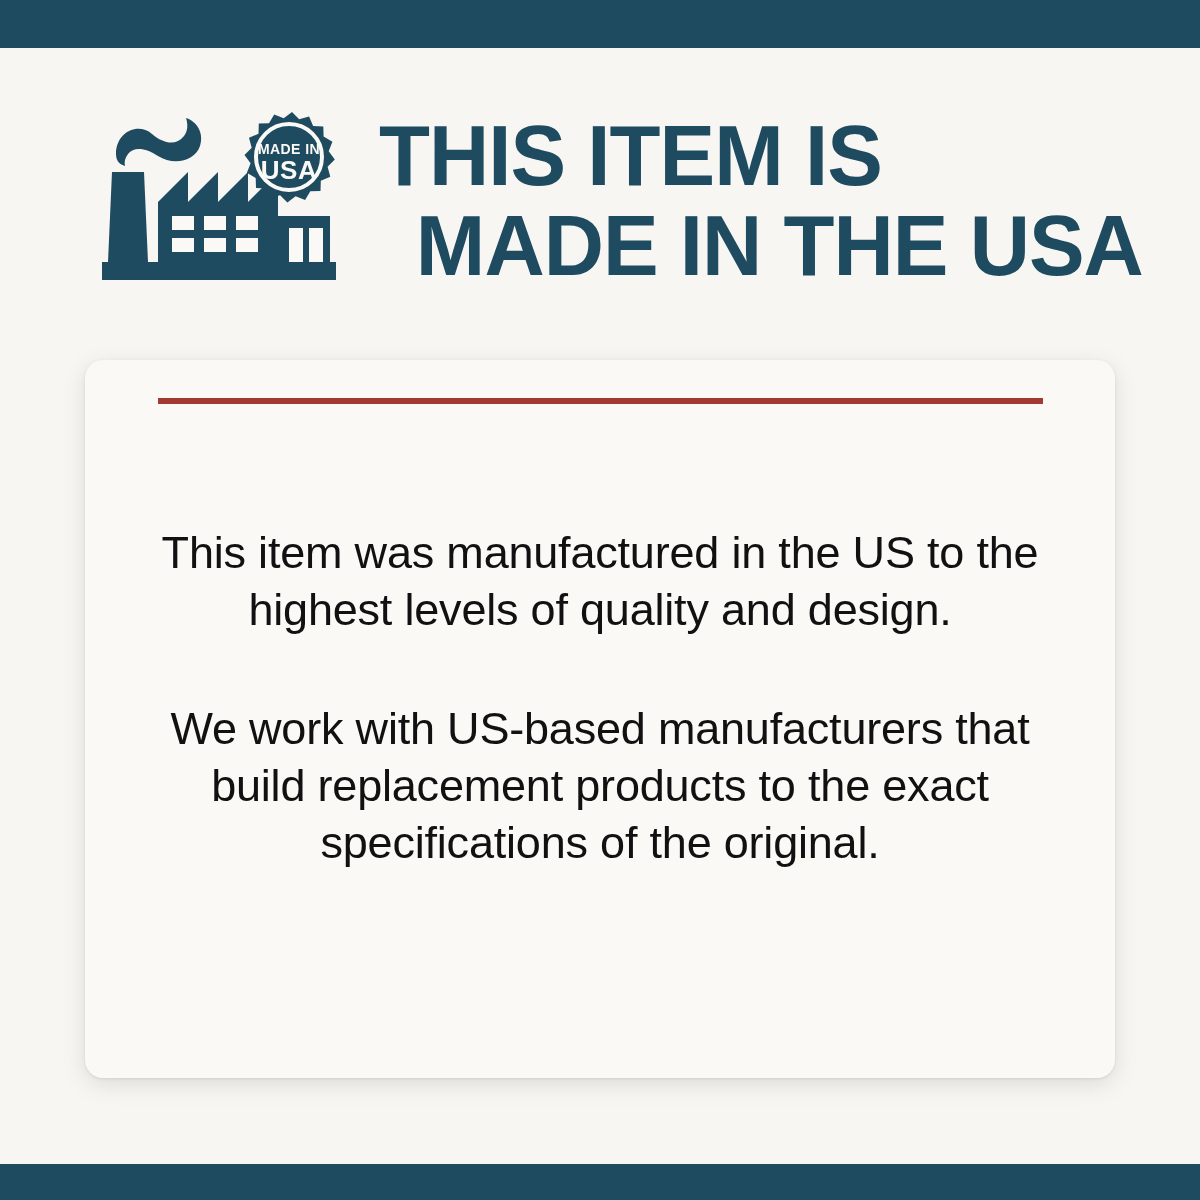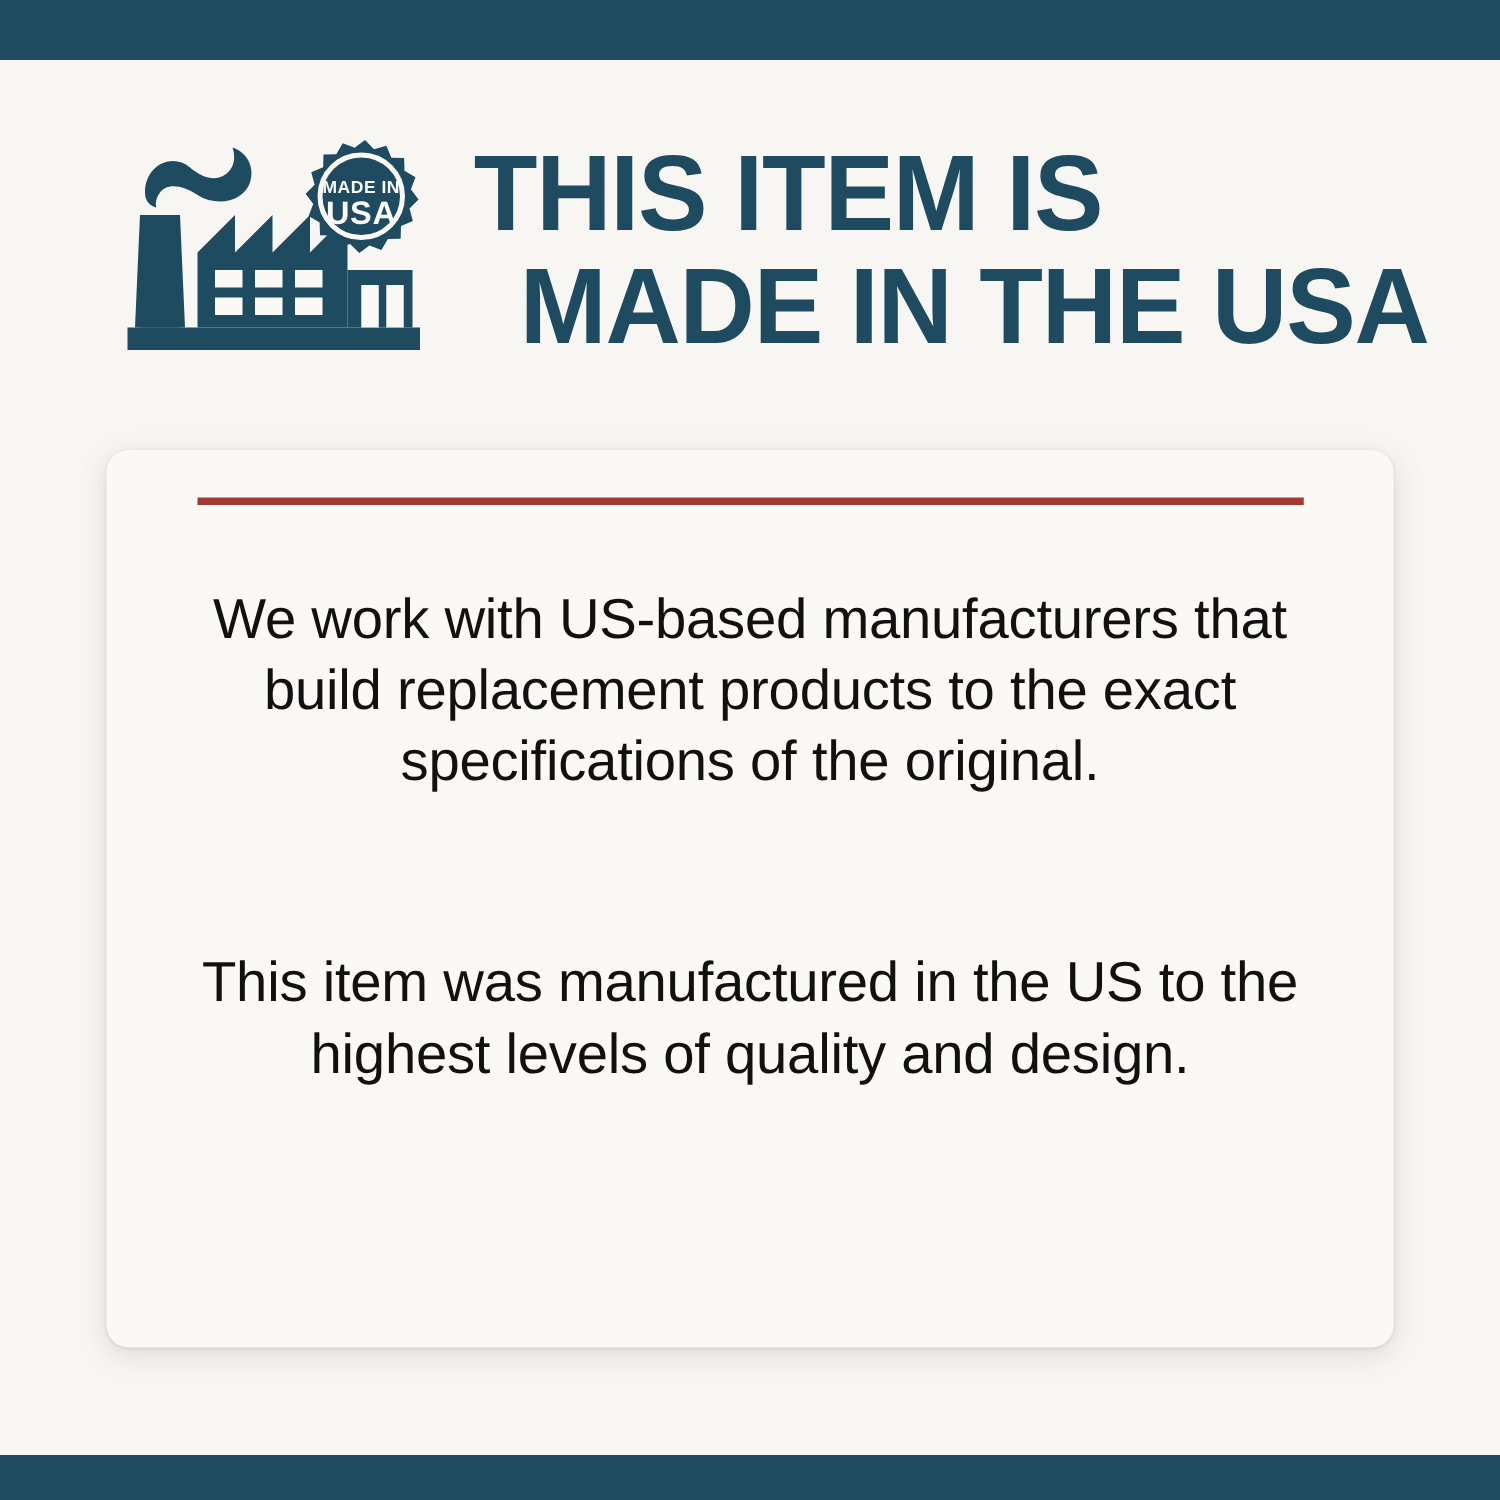--- a/index.html
+++ b/index.html
@@ -174,18 +174,18 @@
     <span class="line line2">MADE IN THE USA</span>
   </div>
 </div>
 
 <div class="card">
 
 
   <hr class="divider">
 
   <div class="body-block">
+    <p class="paragraph p2">This item was manufactured in the US to the highest levels of quality and design.</p>
     <p class="paragraph p1">We work with US-based manufacturers that build replacement products to the exact specifications of the original.</p>
-    <p class="paragraph p2">This item was manufactured in the US to the highest levels of quality and design.</p>
   </div>
 </div>
 
 <div class="bar bar-bottom"></div>
 
 </body></html>

